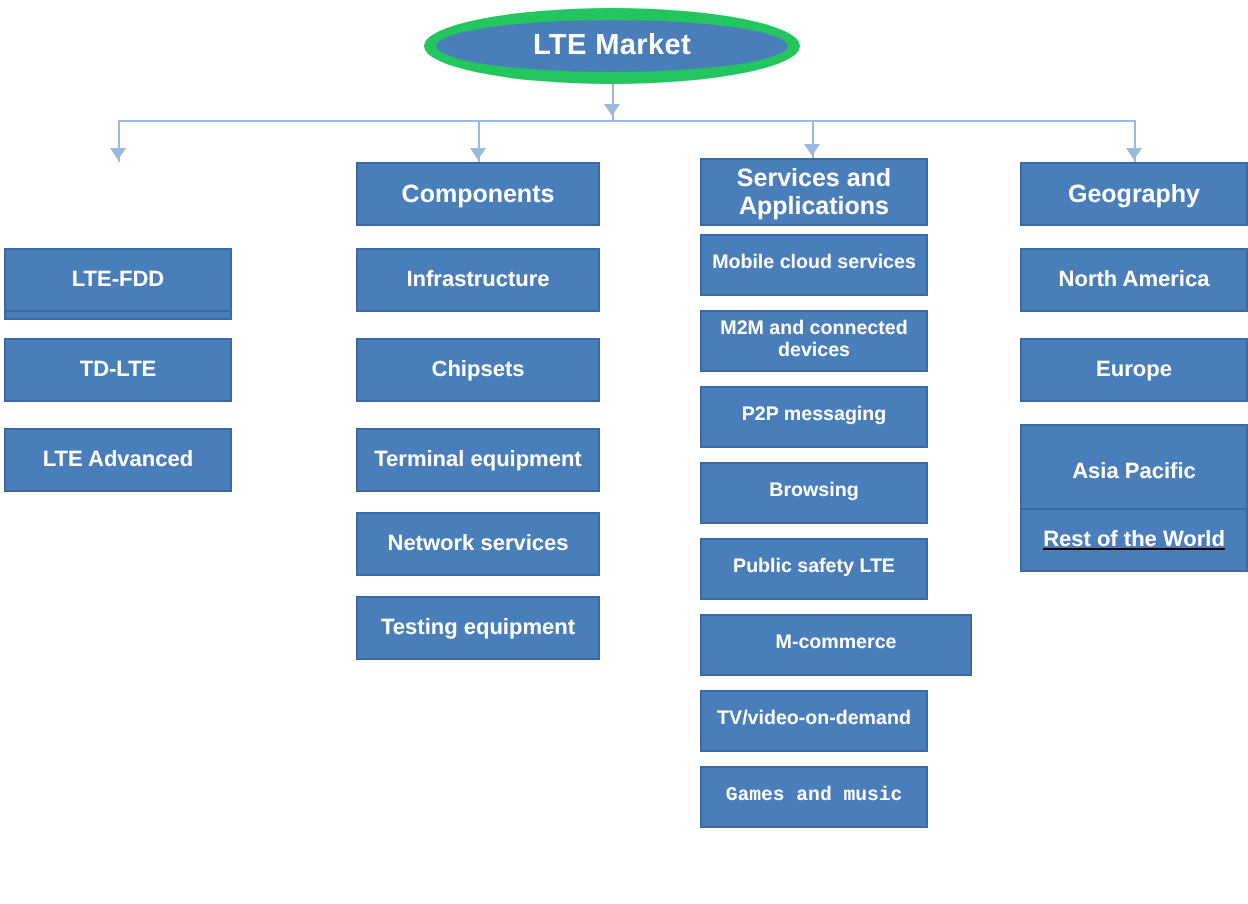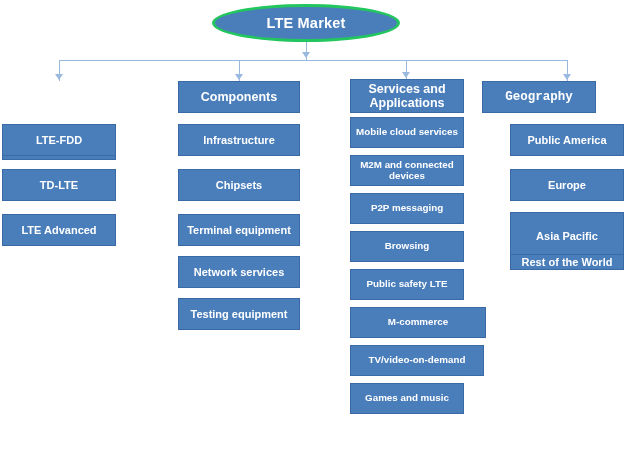--- a/index.html
+++ b/index.html
@@ -17,21 +17,21 @@
   }
 
   
   .root-node {
     position: absolute;
     left: 212px;
     top: 4px;
     width: 188px;
     height: 38px;
     background: #4a7ebb;
-    border: 3px solid #22c55e;
+    border: 6px solid #22c55e;
     border-radius: 50% / 50%;
     box-sizing: border-box;
     display: flex;
     align-items: center;
     justify-content: center;
   }
   .root-node span {
     color: #ffffff;
     font-size: 14.5px;
     font-weight: bold;
@@ -148,36 +148,36 @@
   </div>
   <div class="node item narrow" style="left:350px; top:231px; width:114px; height:31px;">
     <span>Browsing</span>
   </div>
   <div class="node item narrow" style="left:350px; top:269px; width:114px; height:31px;">
     <span>Public safety LTE</span>
   </div>
   <div class="node item narrow" style="left:350px; top:307px; width:136px; height:31px;">
     <span>M-commerce</span>
   </div>
-  <div class="node item narrow" style="left:350px; top:345px; width:134px; height:31px;">
+  <div class="node item narrow" style="left:350px; top:345px; width:114px; height:31px;">
     <span>TV/video-on-demand</span>
   </div>
-  <div class="node item narrow" style="left:350px; top:383px; width:114px; height:31px;">
+  <div class="node item narrow" style="left:350px; top:383px; width:114px; height:31px;font-family:Liberation Mono, monospace;">
     <span>Games and music</span>
   </div>
 
-  <div class="node head" style="left:482px; top:81px; width:114px; height:32px;font-family:Liberation Mono, monospace;">
+  <div class="node head" style="left:510px; top:81px; width:114px; height:32px;">
     <span>Geography</span>
   </div>
   <div class="node item" style="left:510px; top:124px; width:114px; height:32px;">
-    <span>Public America</span>
+    <span>North America</span>
   </div>
   <div class="node item" style="left:510px; top:169px; width:114px; height:32px;">
     <span>Europe</span>
   </div>
   <div class="node item" style="left:510px; top:212px; width:114px; height:48px;">
     <span>Asia Pacific</span>
   </div>
-  <div class="node item" style="left:510px; top:254px; width:114px; height:16px;">
+  <div class="node item" style="left:510px; top:254px; width:114px; height:32px;text-decoration:underline;">
     <span>Rest of the World</span>
   </div>
 
 </div>
 
 </body></html>

